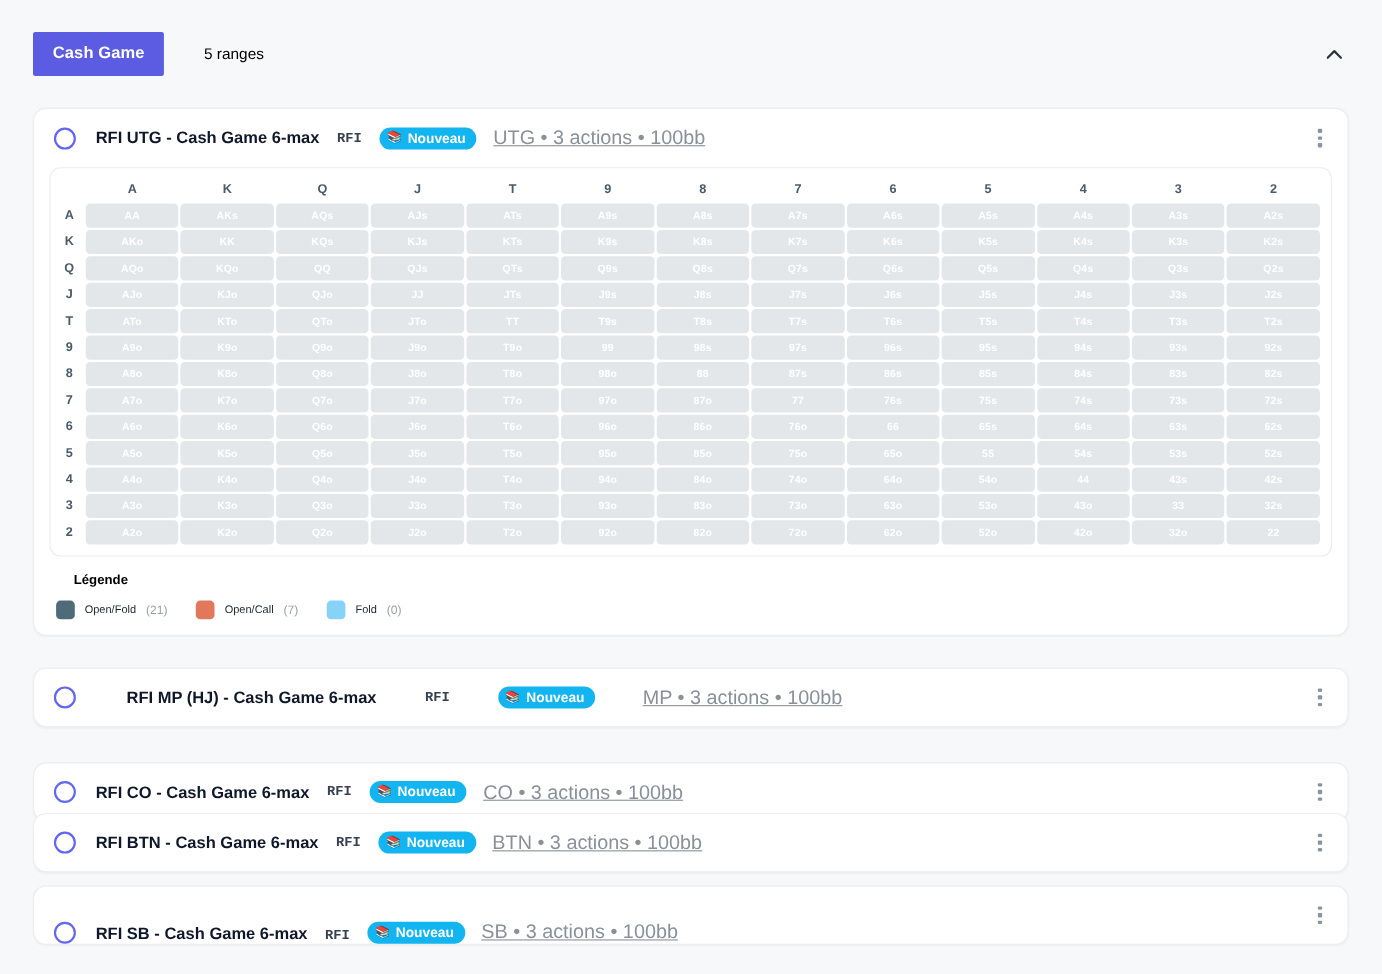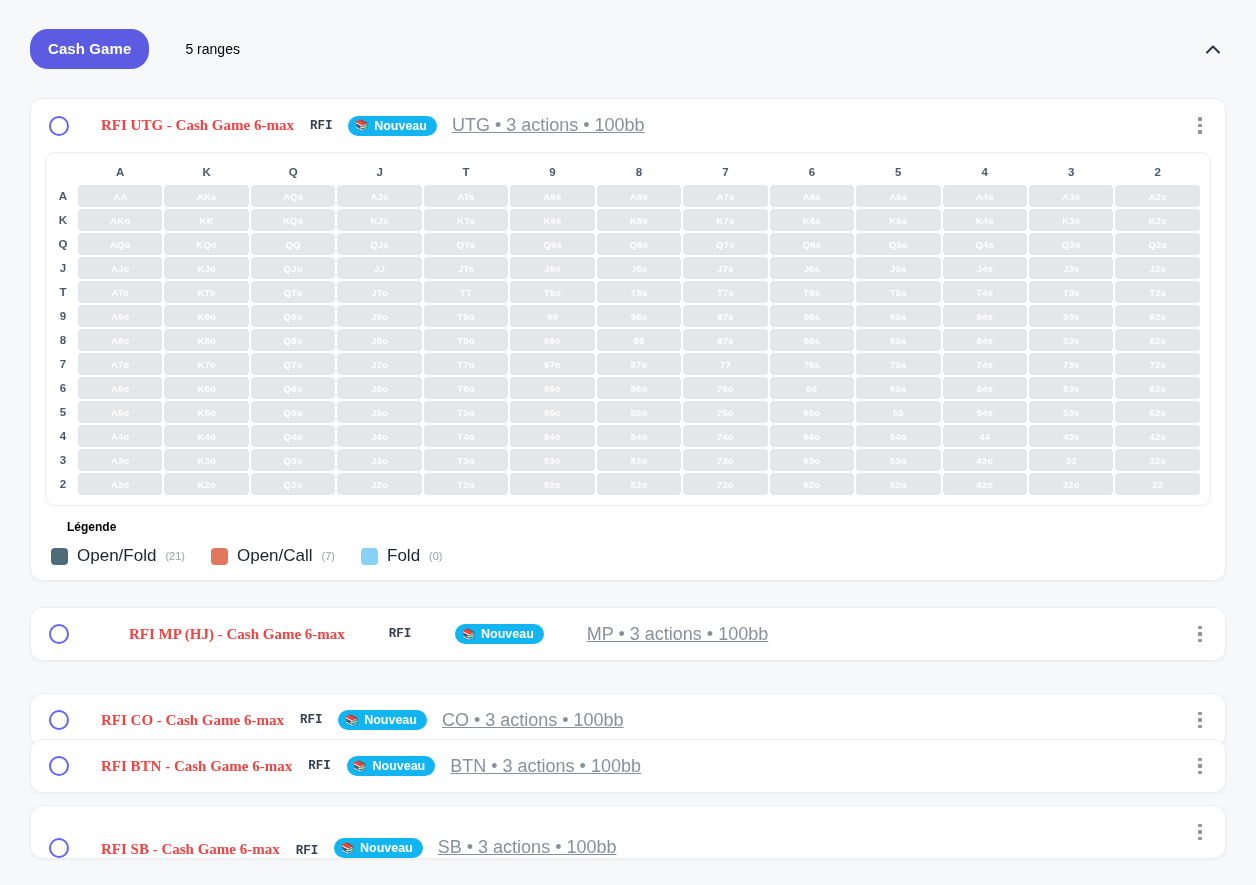--- a/index.html
+++ b/index.html
@@ -13,21 +13,21 @@
 
   
   .topbar {
     position: absolute; left: 30px; top: 28px; width: 1196px; height: 42px;
     display: flex; align-items: center;
   }
   .pill-tab {
     background: #5b5ce2; color: #ffffff;
     font-size: 15px; font-weight: bold;
     padding: 0 18px; height: 40px; line-height: 40px;
-    border-radius: 18px; border: none; cursor: pointer;
+    border-radius: 2px; border: none; cursor: pointer;
     letter-spacing: .1px;
   }
   .ranges-count {
     margin-left: 36px; color: #000000; font-size: 14px;
   }
   .collapse-btn {
     position: absolute; right: 0; top: 8px;
     width: 26px; height: 26px; display: flex;
     align-items: center; justify-content: center;
     background: none; border: none; cursor: pointer;
@@ -45,22 +45,22 @@
   .card-head {
     height: 53px; display: flex; align-items: center;
     padding: 0 14px 0 18px; position: relative;
   }
   .radio-circle {
     width: 20px; height: 20px; border-radius: 50%;
     border: 2px solid #6366f1; background: #fff;
     flex: 0 0 auto; cursor: pointer;
   }
   .range-title {
-    margin-left: 32px; font-size: 15px; font-weight: bold;
-    color: #ef4444; white-space: nowrap; font-family: Liberation Serif, serif;
+    margin-left: 18px; font-size: 15px; font-weight: bold;
+    color: #0f172a; white-space: nowrap;
   }
   .range-type {
     margin-left: 16px; font-size: 12.5px; font-weight: bold;
     color: #374151;
     font-family: Liberation Mono, monospace;
   }
   .badge {
     margin-left: 16px; background: #12b5f0; color: #ffffff;
     border-radius: 999px; height: 20px; padding: 0 10px 0 7px;
     display: inline-flex; align-items: center; gap: 5px;
@@ -104,21 +104,21 @@
   td.c-openfold { background: #4f6b7a; }
   td.c-opencall { background: #e1775b; }
   td.c-inactive { background: #e4e7ea; }
 
   
   .legend-wrap { padding: 14px 0 14px 20px; }
   .legend-title { font-size: 12px; font-weight: bold; color: #000000; margin-bottom: 12px; margin-left: 16px; }
   .legend-items { display: flex; align-items: center; gap: 26px; }
   .legend-item { display: flex; align-items: center; gap: 9px; }
   .legend-sw { width: 17px; height: 17px; border-radius: 4px; display: block; }
-  .legend-label { font-size: 17px; color: #1c2430; }
+  .legend-label { font-size: 10px; color: #1c2430; }
   .legend-count { font-size: 11px; color: #9aa0a8; }
 </style>
 </head>
 <body>
 
 <div class="page">
 
   <div class="topbar">
     <button class="pill-tab">Cash Game</button>
     <span class="ranges-count">5 ranges</span>

